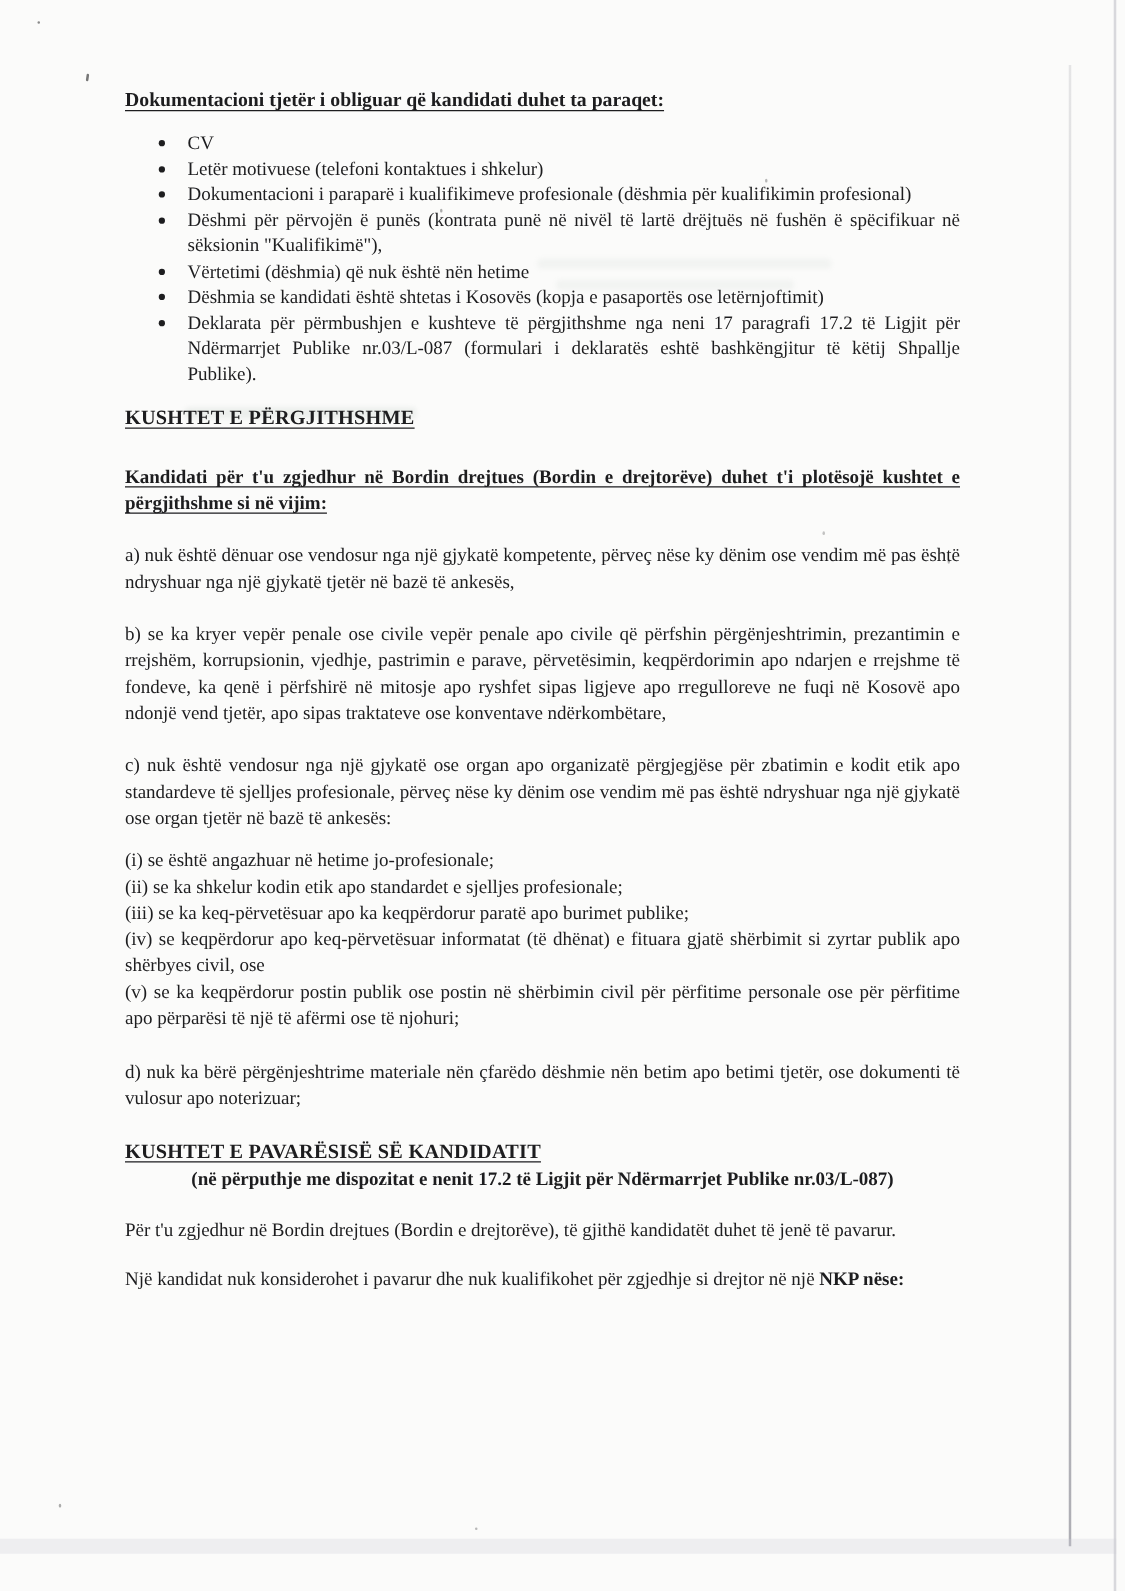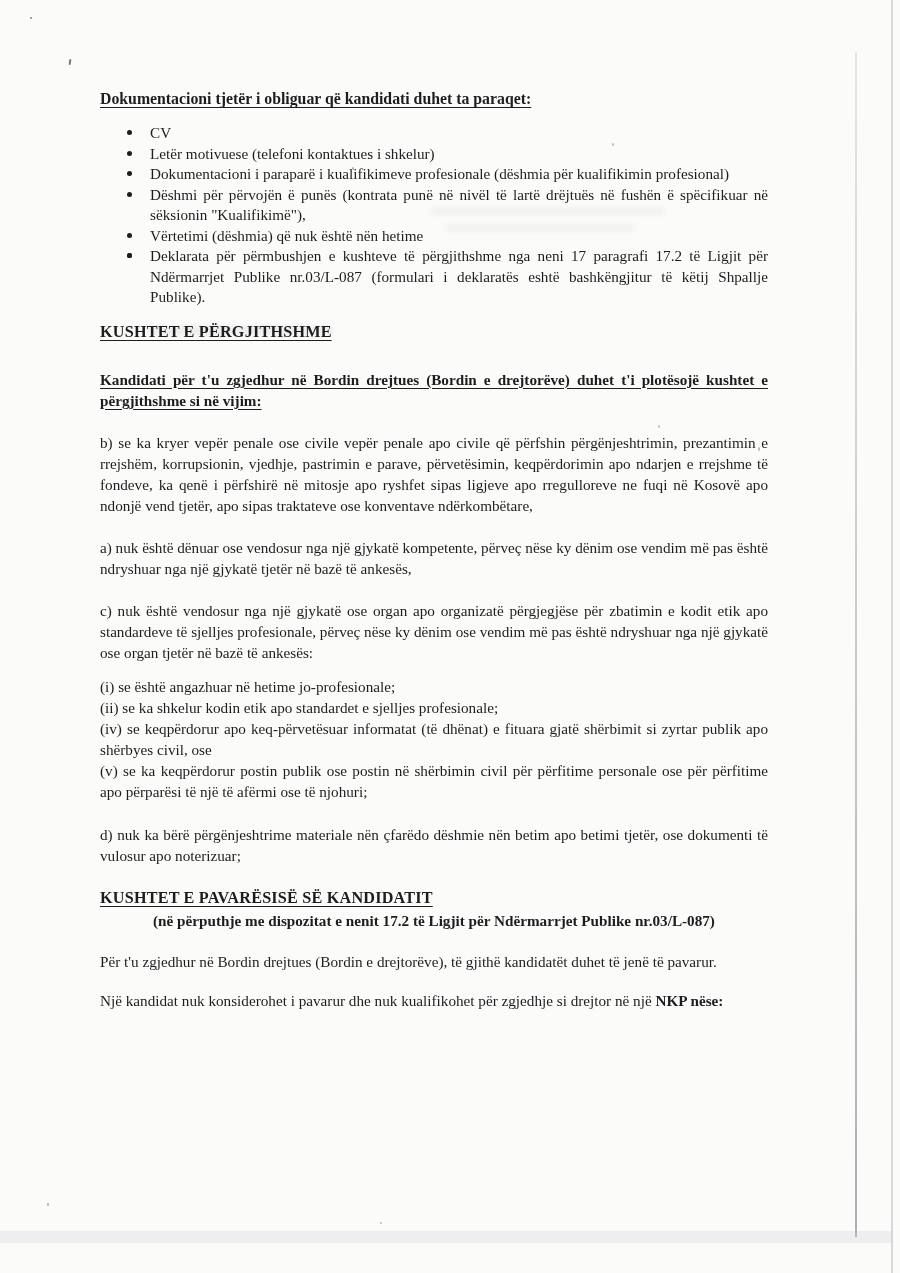--- a/index.html
+++ b/index.html
@@ -6,21 +6,21 @@
   .page{
     position:relative;
     width:900px;height:1273px;
     margin:0 auto;
     background:#fbfbfa;
     overflow:hidden;
     font-family:"Liberation Serif", serif;
     color:#1d1d1f;
   }
   .content{
-    position:absolute;left:100px;top:88px;width:668px;
+    position:absolute;left:100px;top:70px;width:668px;
     font-size:15.2px;line-height:21px;text-align:justify;
   }
   .doc-heading{
     font-size:15.8px;font-weight:bold;margin:0 0 14px 0;
     text-decoration:underline;text-underline-offset:3px;text-decoration-thickness:1.3px;
     text-align:left;
   }
   ul.bullets{list-style:none;margin:0;padding:0;line-height:20.5px;}
   ul.bullets li{position:relative;padding-left:50px;margin:0;}
   .dot{
@@ -120,44 +120,46 @@
           <span>Dëshmi për përvojën ë punës (kontrata punë në nivël të lartë drëjtuës në fushën ë spëcifikuar në sëksionin "Kualifikimë"),</span>
         </li>
 
         <li>
           <span class="dot"></span>
           <span>Vërtetimi (dëshmia) që nuk është nën hetime</span>
         </li>
 
         <li>
           <span class="dot"></span>
+          <span>Dëshmia se kandidati është shtetas i Kosovës (kopja e pasaportës ose letërnjoftimit)</span>
         </li>
 
         <li>
           <span class="dot"></span>
           <span>Deklarata për përmbushjen e kushteve të përgjithshme nga neni 17 paragrafi 17.2 të Ligjit për Ndërmarrjet Publike nr.03/L-087 (formulari i deklaratës eshtë bashkëngjitur të këtij Shpallje Publike).</span>
         </li>
       </ul>
 
     <h2 class="section-heading">KUSHTET E PËRGJITHSHME</h2>
 
     <p class="lead">Kandidati për t'u zgjedhur në Bordin drejtues (Bordin e drejtorëve) duhet t'i plotësojë kushtet e përgjithshme si në vijim:</p>
 
+    <p>a) nuk është dënuar ose vendosur nga një gjykatë kompetente, përveç nëse ky dënim ose vendim më pas është ndryshuar nga një gjykatë tjetër në bazë të ankesës,</p>
+
     <p>b) se ka kryer vepër penale ose civile vepër penale apo civile që përfshin përgënjeshtrimin, prezantimin e rrejshëm, korrupsionin, vjedhje, pastrimin e parave, përvetësimin, keqpërdorimin apo ndarjen e rrejshme të fondeve, ka qenë i përfshirë në mitosje apo ryshfet sipas ligjeve apo rregulloreve ne fuqi në Kosovë apo ndonjë vend tjetër, apo sipas traktateve ose konventave ndërkombëtare,</p>
-
-    <p>a) nuk është dënuar ose vendosur nga një gjykatë kompetente, përveç nëse ky dënim ose vendim më pas është ndryshuar nga një gjykatë tjetër në bazë të ankesës,</p>
 
     <p>c) nuk është vendosur nga një gjykatë ose organ apo organizatë përgjegjëse për zbatimin e kodit etik apo standardeve të sjelljes profesionale, përveç nëse ky dënim ose vendim më pas është ndryshuar nga një gjykatë ose organ tjetër në bazë të ankesës:</p>
 
     <div class="roman">
 
         <p>(i) se është angazhuar në hetime jo-profesionale;</p>
 
         <p>(ii) se ka shkelur kodin etik apo standardet e sjelljes profesionale;</p>
 
+        <p>(iii) se ka keq-përvetësuar apo ka keqpërdorur paratë apo burimet publike;</p>
 
         <p>(iv) se keqpërdorur apo keq-përvetësuar informatat (të dhënat) e fituara gjatë shërbimit si zyrtar publik apo shërbyes civil, ose</p>
 
         <p>(v) se ka keqpërdorur postin publik ose postin në shërbimin civil për përfitime personale ose për përfitime apo përparësi të një të afërmi ose të njohuri;</p>
       </div>
 
     <p class="para-d">d) nuk ka bërë përgënjeshtrime materiale nën çfarëdo dëshmie nën betim apo betimi tjetër, ose dokumenti të vulosur apo noterizuar;</p>
 
 
     <h2 class="section-heading second">KUSHTET E PAVARËSISË SË KANDIDATIT</h2>

